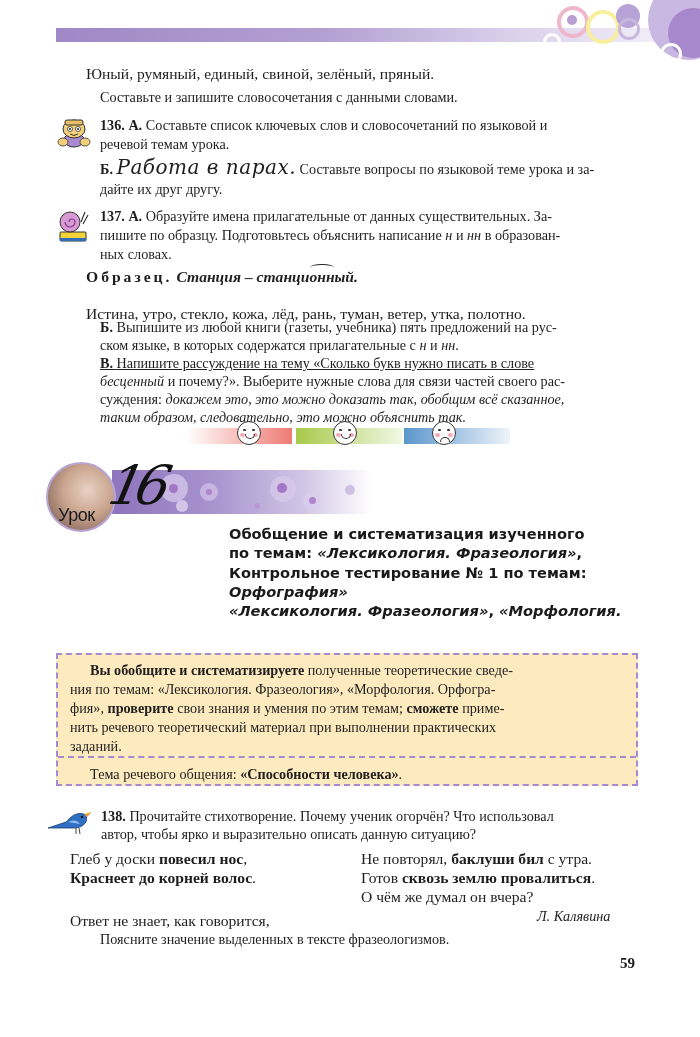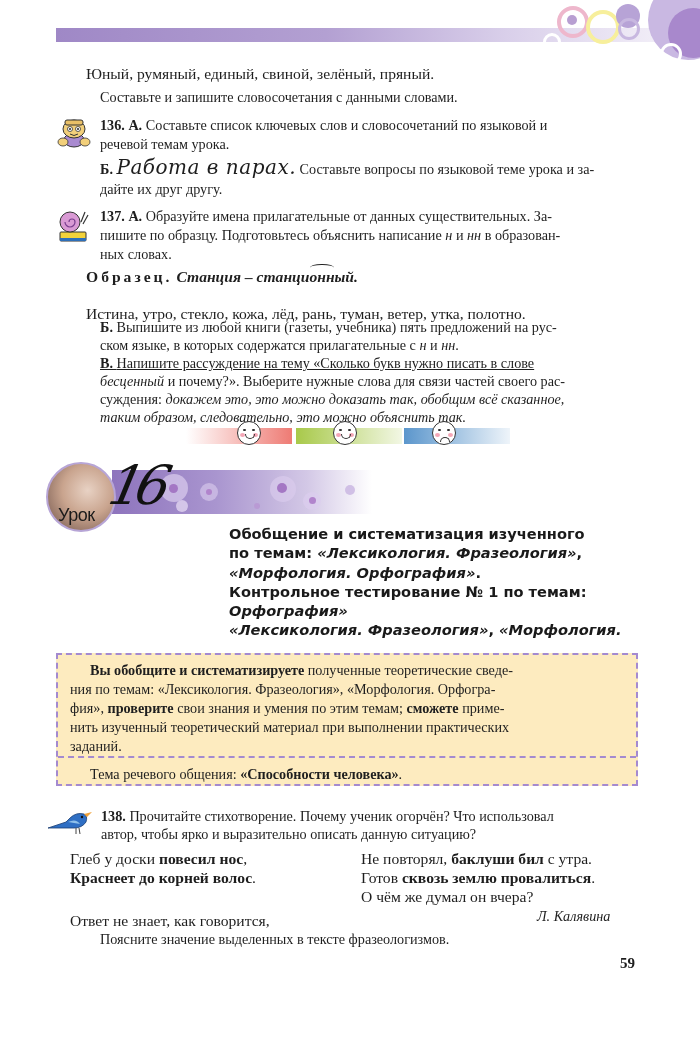--- a/index.html
+++ b/index.html
@@ -182,36 +182,35 @@
   <div class="circ" style="left:309px;top:497px;width:7px;height:7px;background:#b184cc;"></div>
   <div class="circ" style="left:254px;top:503px;width:6px;height:6px;background:#b99ad4;"></div>
   <div class="circ" style="left:345px;top:485px;width:10px;height:10px;background:rgba(200,180,225,0.8);"></div>
 </div>
 <div class="abs lesson-photo"></div>
 <div class="abs lesson-word">Урок</div>
 <div class="abs lesson-num">16</div>
 <div class="abs lesson-title">
   <div>Обобщение и систематизация изученного</div>
   <div>по темам: <i>«Лексикология. Фразеология»</i>,</div>
-  <div><i>«Морфология. Орфография»</i>.</div>
   <div>Контрольное тестирование № 1 по темам:</div>
   <div><i>Орфография»</i></div>
   <div><i>«Лексикология. Фразеология»</i>, <i>«Морфология.</i></div>
 </div>
 
 <div class="abs goal-box"></div>
 <div class="abs goal-divider"></div>
 <div class="t j" style="left:70px;top:661px;width:560px;text-indent:20px;">
   <b>Вы обобщите и систематизируете</b><span> полученные теоретические сведе-</span>
 </div>
 <div class="t j" style="left:70px;top:680px;width:560px;">ния по темам: «Лексикология. Фразеология», «Морфология. Орфогра-</div>
 <div class="t j" style="left:70px;top:699px;width:560px;">
   <span>фия», </span><b>проверите</b><span> свои знания и умения по этим темам; </span><b>сможете</b><span> приме-</span>
 </div>
-<div class="t j" style="left:70px;top:718px;width:560px;">нить изученный теоретический материал при выполнении практических</div>
+<div class="t j" style="left:70px;top:718px;width:560px;">нить речевого теоретический материал при выполнении практических</div>
 <div class="t" style="left:70px;top:737px;">заданий.</div>
 <div class="t" style="left:90px;top:765px;">
   <span>Тема речевого общения: </span><b>«Способности человека»</b><span>.</span>
 </div>
 
 <div class="icon" style="left:46px;top:808px;width:50px;height:28px;">
   <svg width="50" height="28" viewBox="0 0 50 28">
     <path d="M2 20 L20 14 L24 10 Q30 4 38 6 Q42 8 40 14 Q36 20 28 20 Z" fill="#2f6fc4" stroke="#1a3d72" stroke-width="0.8"></path>
     <path d="M22 14 Q30 10 34 16" fill="#8fc0ea" stroke="none"></path>
     <path d="M38 6 L46 4 L41 9 Z" fill="#f0a23a"></path>

